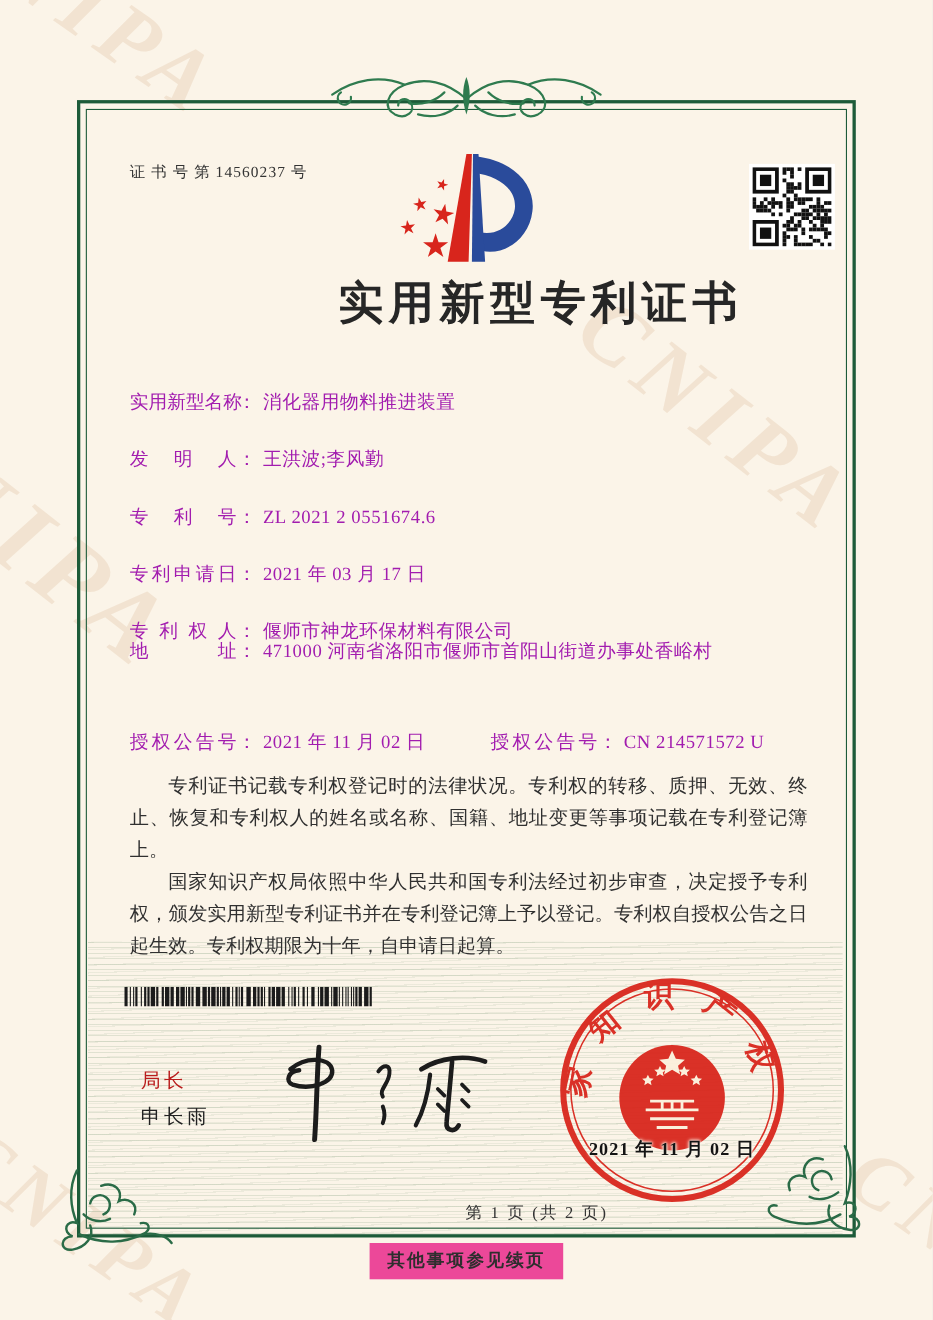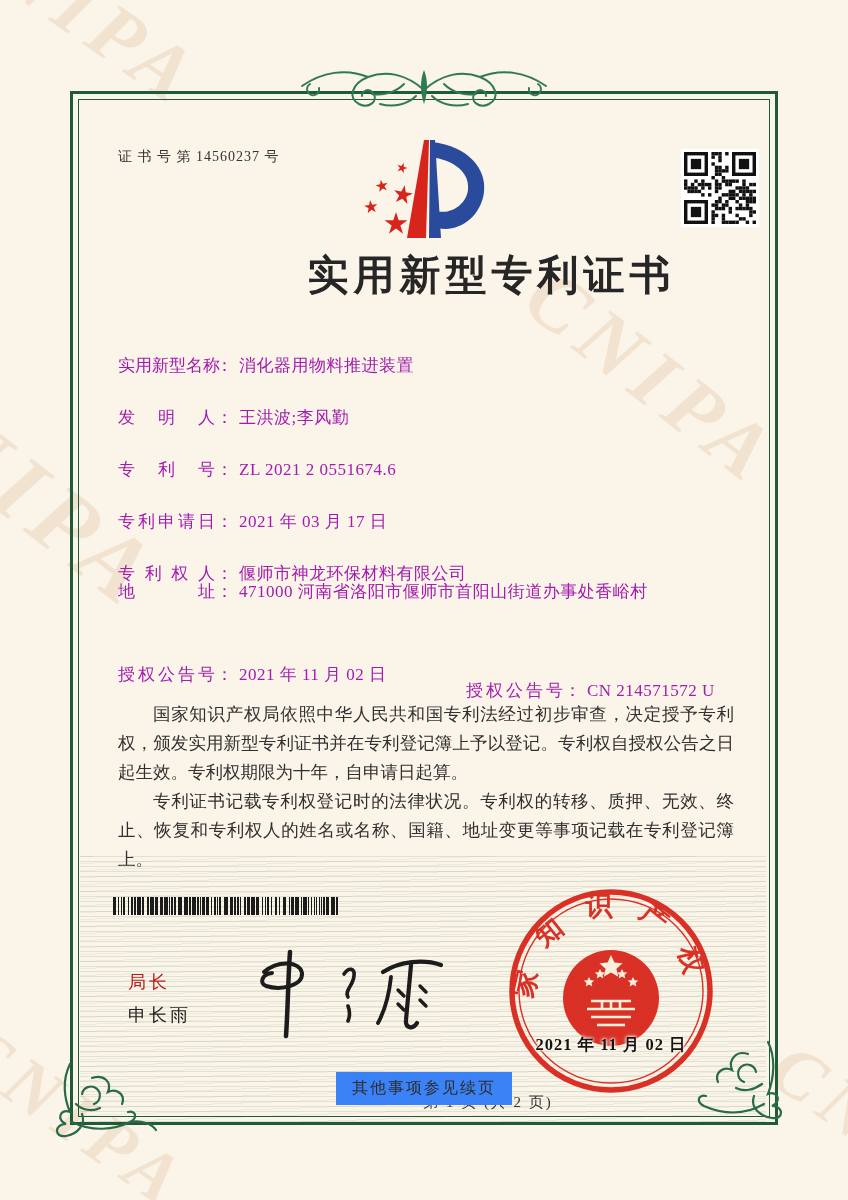--- a/index.html
+++ b/index.html
@@ -36,38 +36,38 @@
   .logo{position:absolute; left:345px; top:134px; width:158px; height:114px; z-index:3;}
   .qr{position:absolute; left:681px; top:149px; width:78px; height:78px; z-index:3;
       background:#fff; padding:3px; box-sizing:border-box;}
   .title{position:absolute; left:70px; top:248px; width:843px; z-index:3; text-align:center;
     font-size:41px; font-weight:700; letter-spacing:5px; color:#262626;}
   
   .frow{position:absolute; left:118px; width:620px; z-index:3; font-size:17px; color:#a21caf; white-space:nowrap;}
   .flabel{display:inline-block; width:97px; text-align:justify; text-align-last:justify; vertical-align:bottom;}
   .fcolon{display:inline-block; margin:0 6px 0 1px;}
   .fvalue{letter-spacing:.5px;}
-  .grant2{position:absolute; left:348px; top:0;margin-top:16px;}
+  .grant2{position:absolute; left:328px; top:0;}
   
   .body-text{position:absolute; left:118px; top:700px; width:616px; z-index:3;
     font-size:17.5px; line-height:29px; color:#303030; text-align:justify;}
   .body-text p{margin:0; text-indent:2em;}
   
   .barcode{position:absolute; left:113px; top:897px; width:226px; height:18px; z-index:3;}
   .sig-title{position:absolute; left:128px; top:970px; z-index:3; font-size:18px; letter-spacing:3px; color:#b91c1c;}
   .sig-name{position:absolute; left:128px; top:1003px; z-index:3; font-size:18px; letter-spacing:3px; color:#222;}
   .signature{position:absolute; left:248px; top:944px; width:212px; height:98px; z-index:3;}
   .seal{position:absolute; left:505px; top:885px; width:212px; height:212px; z-index:4; opacity:.95;}
   .seal-date{position:absolute; left:523px; top:1034px; width:176px; z-index:5; text-align:center;
     font-size:16.5px; letter-spacing:1px; color:#141414; font-weight:600;
     text-shadow:0 0 2px #fbf4e8,0 0 3px #fbf4e8,0 0 4px #fbf4e8;}
   .page-info{position:absolute; left:70px; top:1093px; width:836px; z-index:3; text-align:center;
     font-size:15px; letter-spacing:2px; color:#333;}
-  .cont-note{position:absolute; left:50%; top:1072px; transform:translateX(-50%); z-index:3;
-    background:#3b82f6; padding:6px 16px; font-size:16px; letter-spacing:2px; color:#2e2e2e;}
+  .cont-note{position:absolute; left:50%; top:1130px; transform:translateX(-50%); z-index:3;
+    background:#ec4899; padding:6px 16px; font-size:16px; letter-spacing:2px; color:#2e2e2e;font-weight:bold;}
 </style>
 </head>
 <body>
 
 <div class="page">
 
   <div class="wm wm1">CNIPA</div>
   <div class="wm wm2">CNIPA</div>
   <div class="wm wm3">CNIPA</div>
   <div class="wm wm4">CNIPA</div>
@@ -288,22 +288,22 @@
     <span class="flabel">地址</span><span class="fcolon">：</span><span class="fvalue">471000  河南省洛阳市偃师市首阳山街道办事处香峪村</span>
   </div>
   <div class="frow" style="top:663px">
     <span class="flabel">授权公告号</span><span class="fcolon">：</span><span class="fvalue">2021 年 11 月 02 日</span>
     <span class="grant2">
       <span class="flabel">授权公告号</span><span class="fcolon">：</span><span class="fvalue">CN 214571572 U</span>
     </span>
   </div>
 
   <div class="body-text">
+    <p>专利证书记载专利权登记时的法律状况。专利权的转移、质押、无效、终止、恢复和专利权人的姓名或名称、国籍、地址变更等事项记载在专利登记簿上。</p>
     <p>国家知识产权局依照中华人民共和国专利法经过初步审查，决定授予专利权，颁发实用新型专利证书并在专利登记簿上予以登记。专利权自授权公告之日起生效。专利权期限为十年，自申请日起算。</p>
-    <p>专利证书记载专利权登记时的法律状况。专利权的转移、质押、无效、终止、恢复和专利权人的姓名或名称、国籍、地址变更等事项记载在专利登记簿上。</p>
   </div>
 
   <svg class="barcode" id="barcode-svg" viewBox="0 0 226 18" preserveAspectRatio="none">
       <rect x="0" y="0" width="3" height="18" fill="#1b1b1b"></rect>
       <rect x="5" y="0" width="1" height="18" fill="#1b1b1b"></rect>
       <rect x="8" y="0" width="1" height="18" fill="#1b1b1b"></rect>
       <rect x="10" y="0" width="2" height="18" fill="#1b1b1b"></rect>
       <rect x="15" y="0" width="1" height="18" fill="#1b1b1b"></rect>
       <rect x="18" y="0" width="2" height="18" fill="#1b1b1b"></rect>
       <rect x="21" y="0" width="2" height="18" fill="#1b1b1b"></rect>

